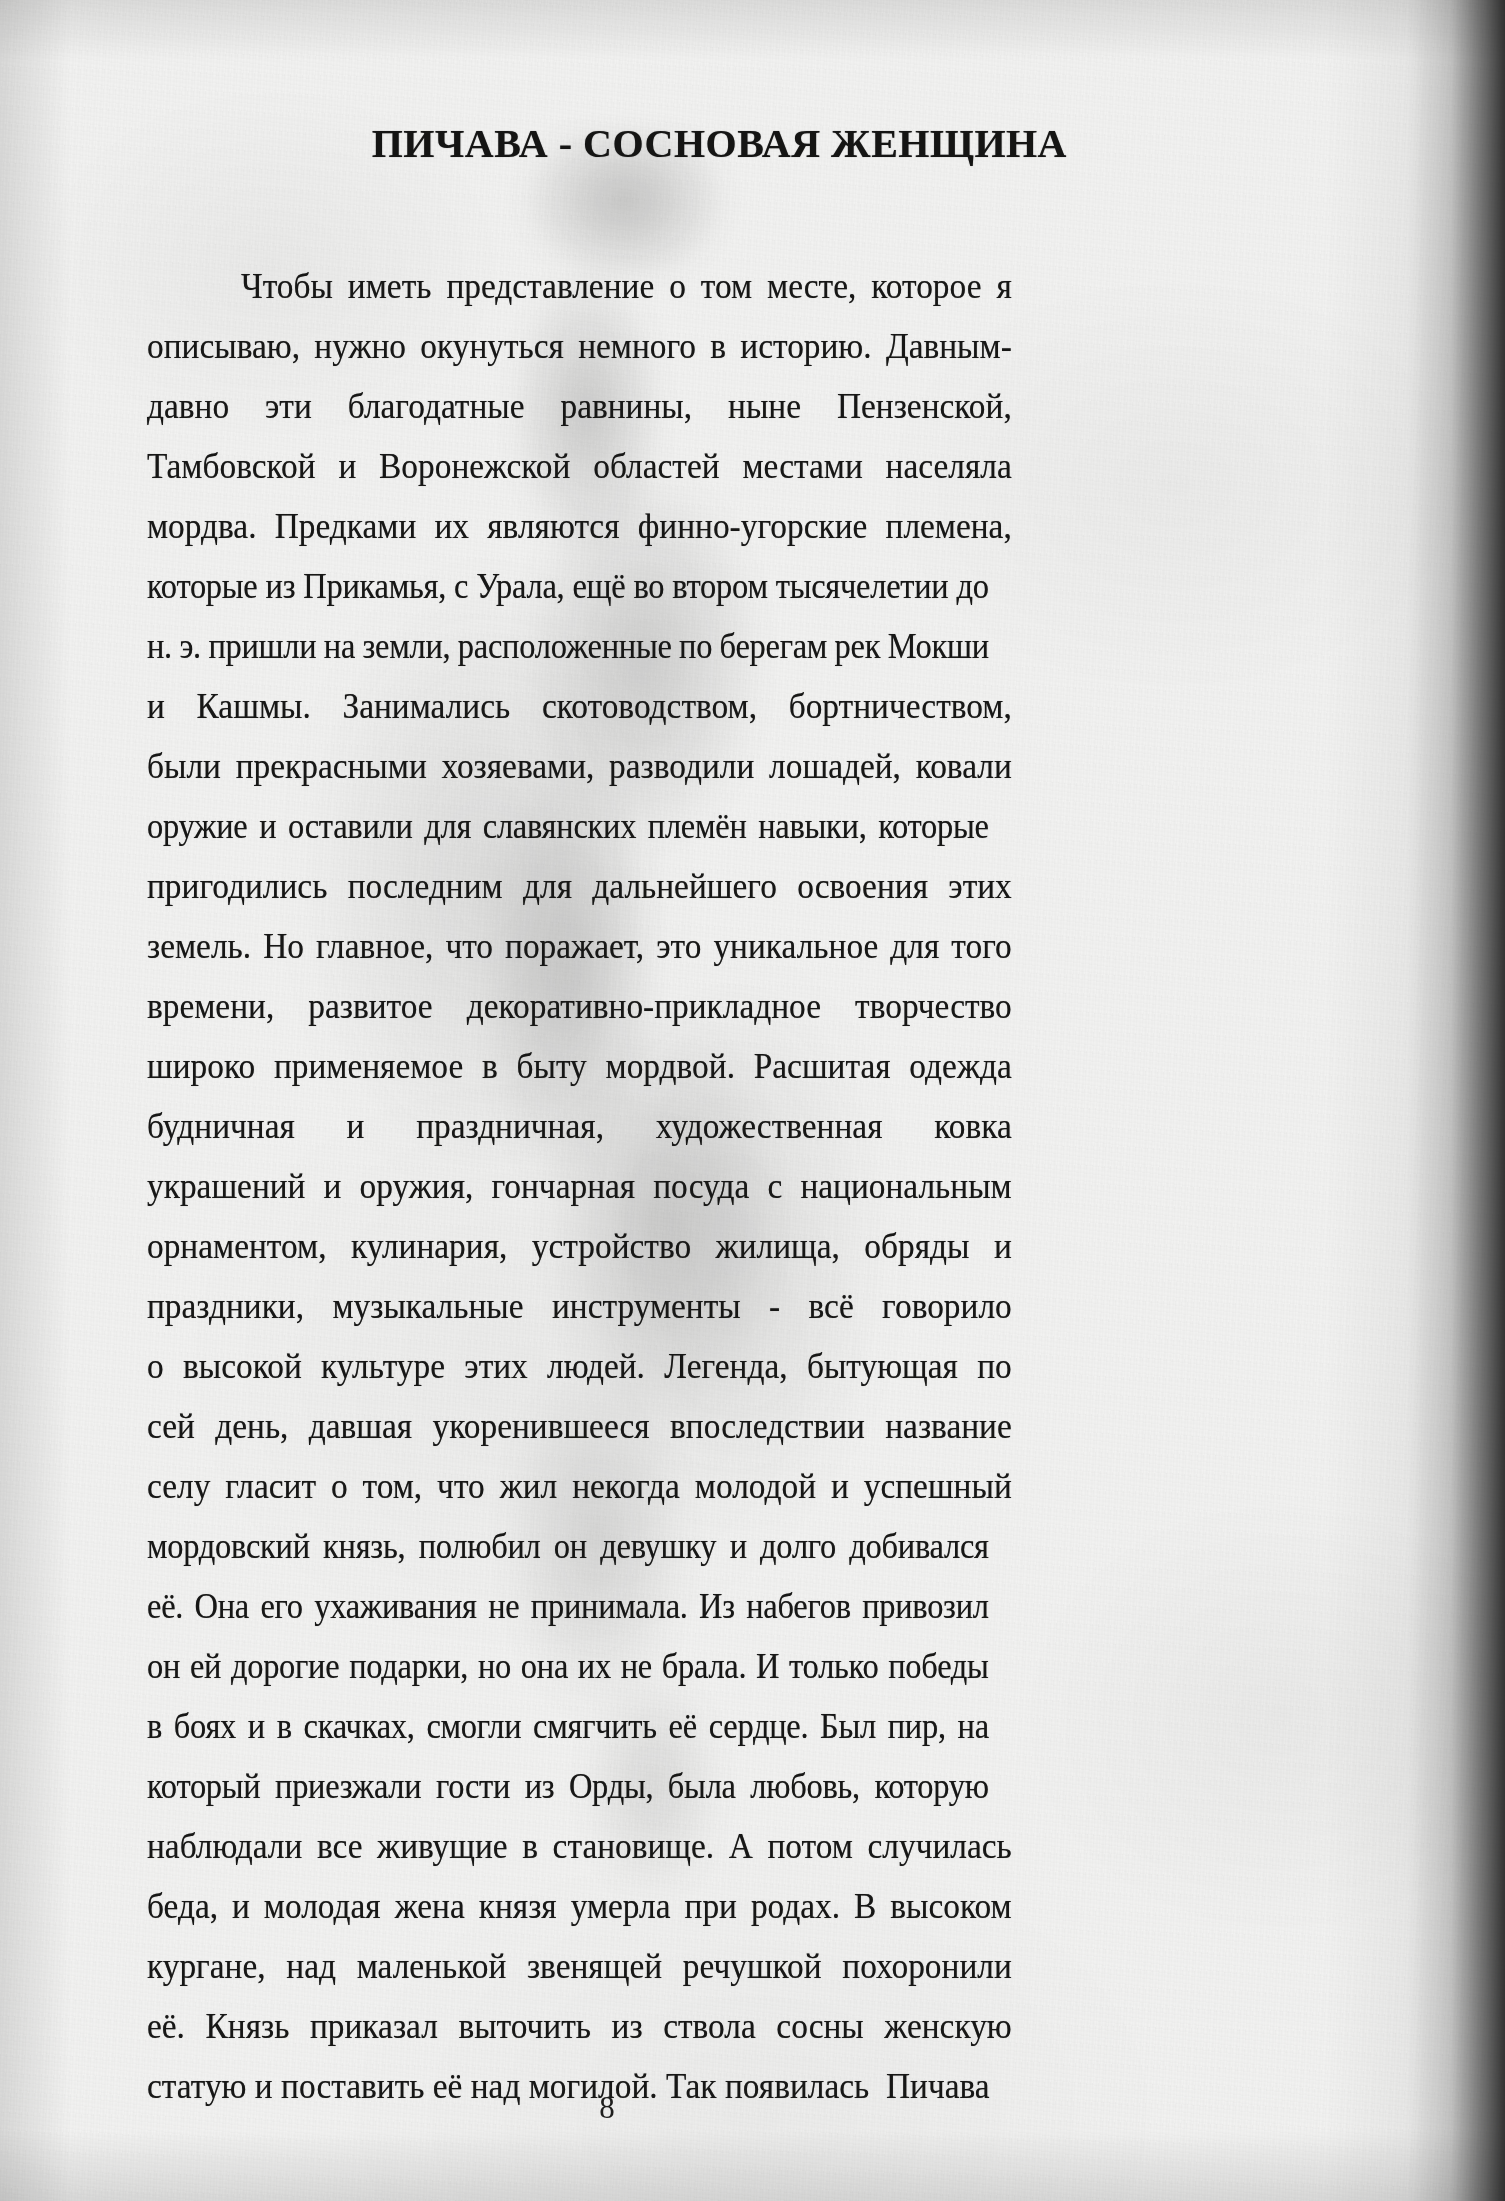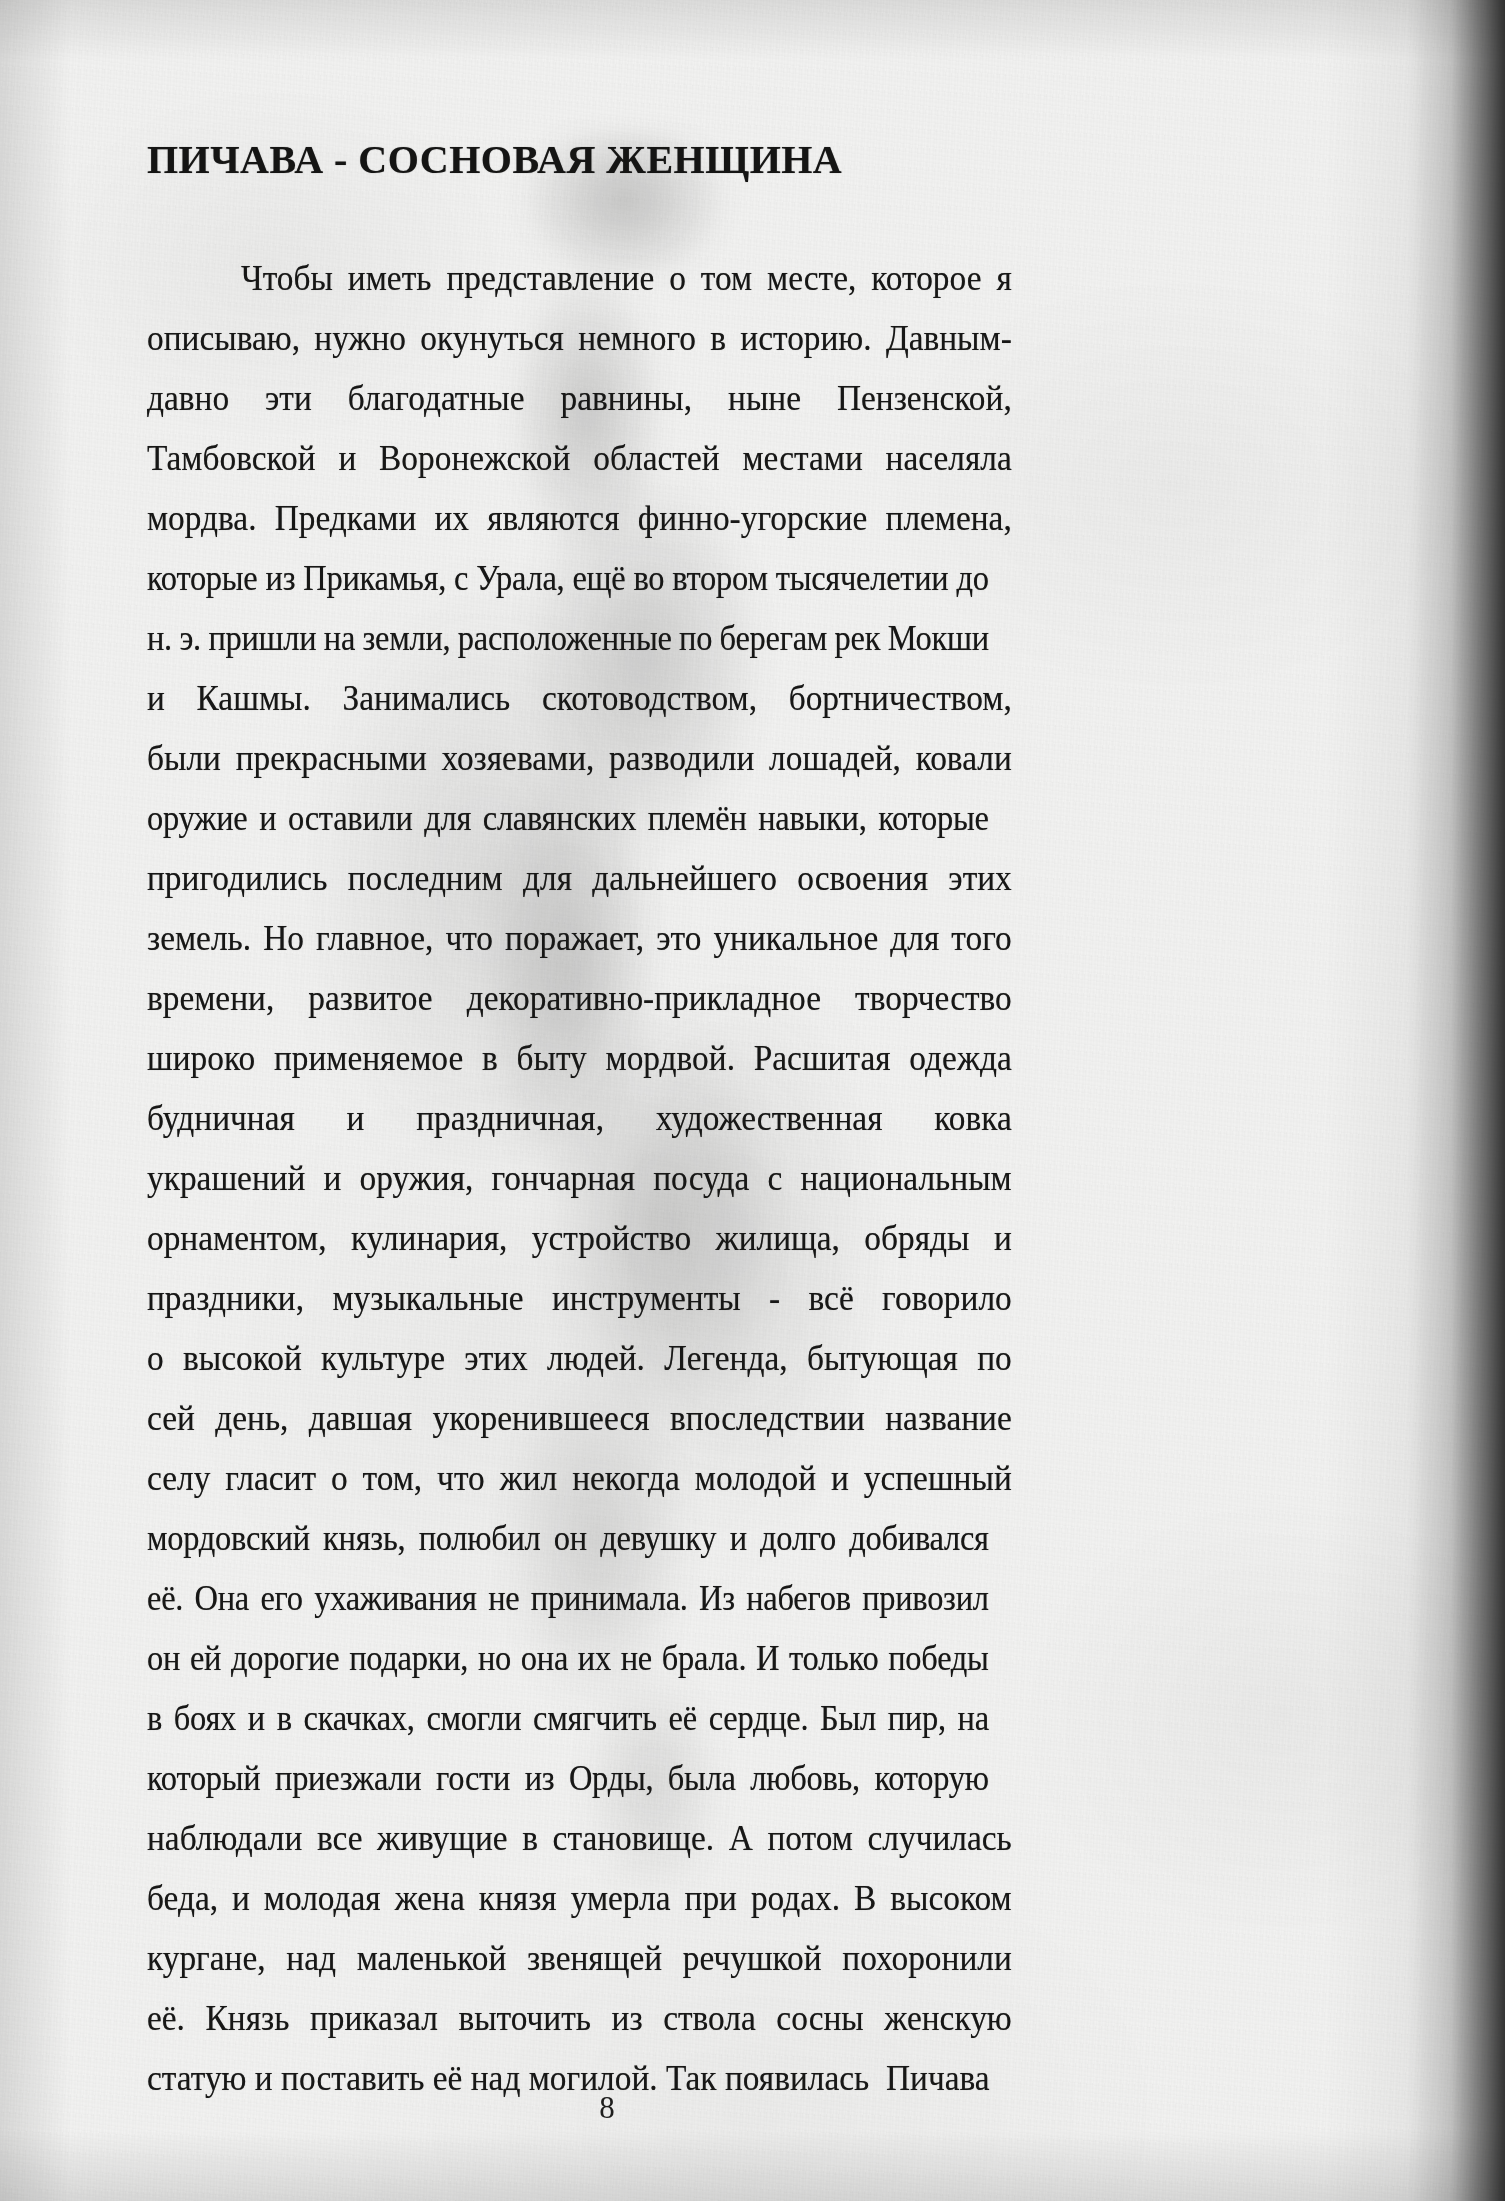--- a/index.html
+++ b/index.html
@@ -121,36 +121,36 @@
   .content {
     position: absolute;
     left: 147px;
     top: 0;
     width: 920px;
     height: 2201px;
   }
 
   .chapter-title {
     position: absolute;
-    top: 136px;
+    top: 120px;
     left: 0;
     width: 920px;
-    text-align: left;
+    text-align: right;
     font-family: "Liberation Serif", "DejaVu Serif", serif;
     font-weight: 700;
     font-size: 40px;
     letter-spacing: 0.5px;
     color: #111110;
     white-space: nowrap;
     text-shadow: 0 0 1px rgba(0,0,0,0.45);
   }
 
   .body-block {
     position: absolute;
-    top: 248px;
+    top: 256px;
     left: 0;
     width: 920px;
   }
 
   
   .tline {
     display: block;
     width: 920px;
     height: 60px;
     line-height: 60px;

